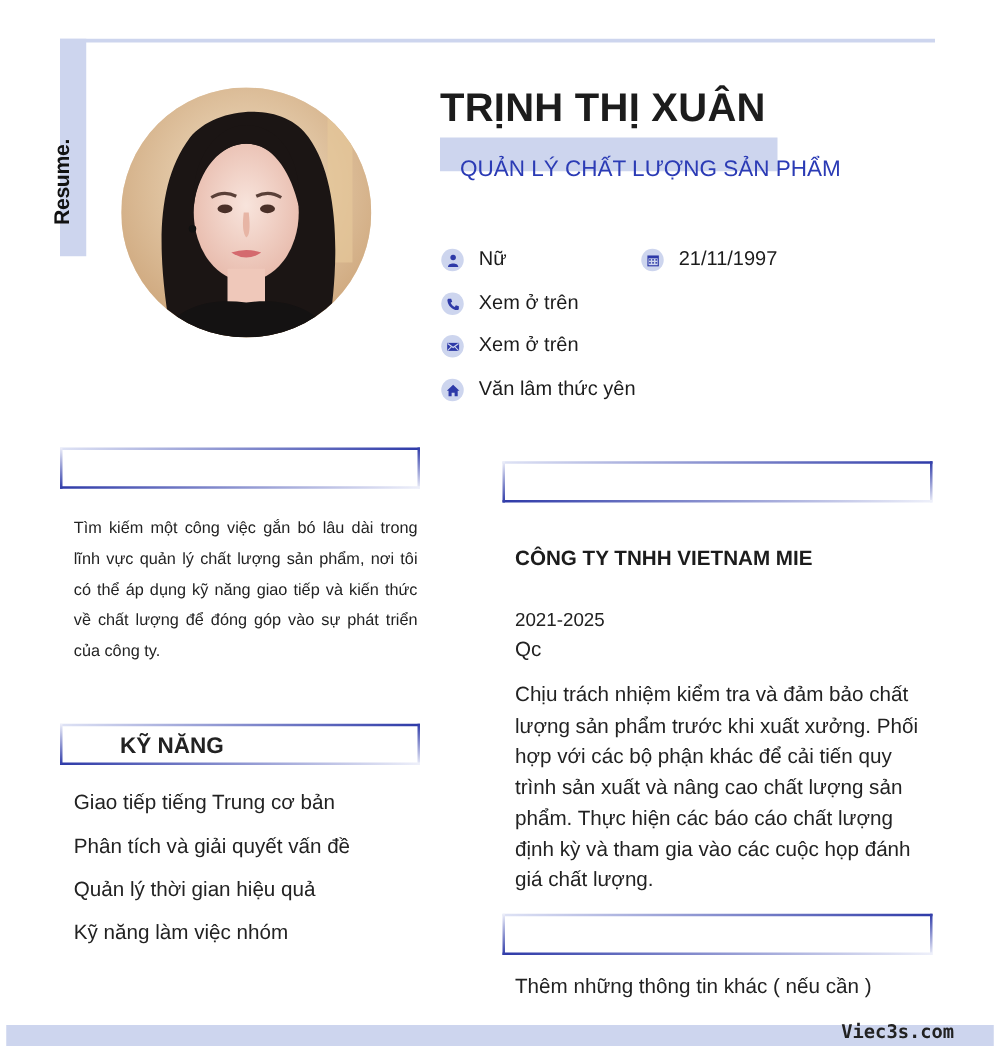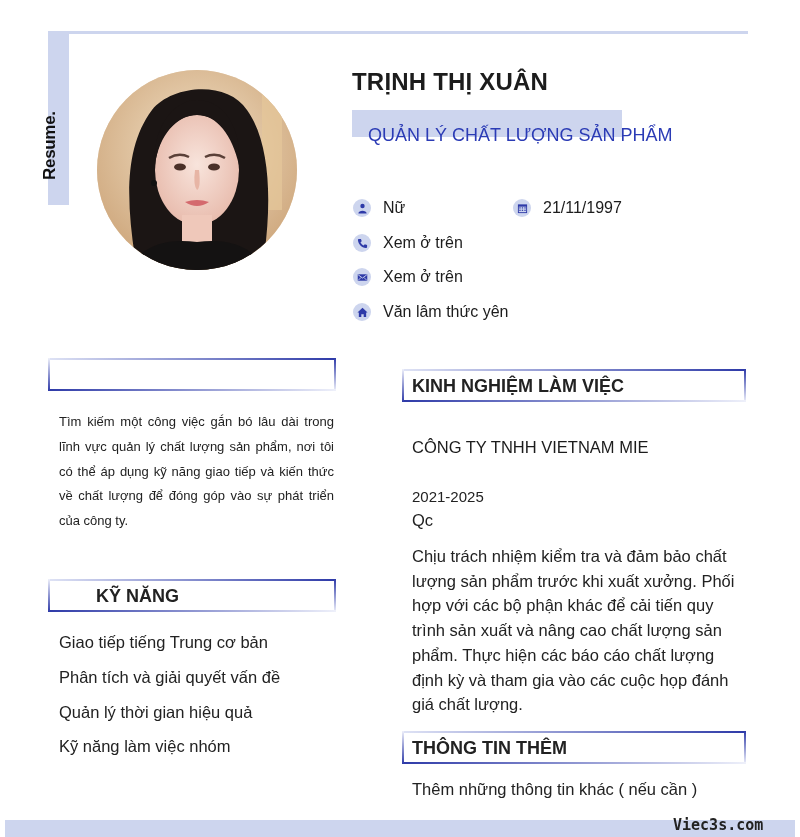--- a/index.html
+++ b/index.html
@@ -11,21 +11,21 @@
     .resume-label {
       position: absolute; left: 20px; top: 140px; width: 60px; height: 20px;
       transform: rotate(-90deg); transform-origin: center center;
       font-weight: bold; font-size: 17px; color: #111; text-align: center; line-height: 20px;
       letter-spacing: -0.3px;
     }
 
     .avatar { position: absolute; left: 97px; top: 70px; width: 200px; height: 200px; border-radius: 50%; overflow: hidden; background: #e8d3b8; }
     .avatar svg { width: 100%; height: 100%; display: block; }
 
-    .name { position: absolute; left: 352px; top: 68px; font-size: 24px; font-weight: bold; color: #1c1c1c; letter-spacing: 0.2px; }
+    .name { position: absolute; left: 352px; top: 68px; font-size: 32px; font-weight: bold; color: #1c1c1c; letter-spacing: 0.2px; }
     .title-band { position: absolute; left: 352px; top: 110px; width: 270px; height: 27px; background: #cdd5ee; }
     .title-text { position: absolute; left: 368px; top: 125px; font-size: 18px; color: #2b3bb5; white-space: nowrap; }
 
     .info-row { position: absolute; display: flex; align-items: center; font-size: 16px; color: #1c1c1c; height: 20px; }
     .info-icon { width: 18px; height: 18px; border-radius: 50%; background: #cdd5ee; display: flex; align-items: center; justify-content: center; margin-right: 12px; flex-shrink: 0; }
     .info-icon svg { width: 11px; height: 11px; display: block; }
 
     .sec-head {
       position: absolute; height: 33px; padding-left: 10px;
       font-size: 18px; font-weight: bold; color: #222; line-height: 35px;
@@ -35,21 +35,21 @@
     .sec-head .b-bottom { position: absolute; left: 0; right: 0; bottom: 0; height: 2px; background: linear-gradient(to right, #2e3aa8, #eef0fa); }
     .sec-head .b-left { position: absolute; left: 0; top: 0; bottom: 0; width: 2px; background: linear-gradient(to bottom, #eef0fa, #2e3aa8); }
     .sec-head span.t { position: relative; }
 
     .objective {
       position: absolute; left: 59px; top: 410px; width: 275px;
       font-size: 13px; line-height: 24.8px; text-align: justify; color: #222;
     }
     .skill { position: absolute; left: 59px; font-size: 16.5px; color: #222; white-space: nowrap; }
 
-    .exp-company { position: absolute; left: 412px; top: 438px; font-size: 16.5px; font-weight: normal; color: #1c1c1c; }
+    .exp-company { position: absolute; left: 412px; top: 438px; font-size: 16.5px; font-weight: bold; color: #1c1c1c; }
     .exp-period { position: absolute; left: 412px; top: 488px; font-size: 15px; color: #222; }
     .exp-role { position: absolute; left: 412px; top: 511px; font-size: 16.5px; color: #222; }
     .exp-desc { position: absolute; left: 412px; top: 544px; width: 335px; font-size: 16.5px; line-height: 24.7px; color: #222; }
     .extra-text { position: absolute; left: 412px; top: 780px; font-size: 16.5px; color: #222; white-space: nowrap; }
 
     .bottom-band { position: absolute; left: 5px; top: 820px; width: 790px; height: 17px; background: #cdd5ee; }
     .watermark { position: absolute; left: 673px; top: 816px; font-family: "DejaVu Sans Mono", monospace; font-size: 15px; color: #222; font-weight: bold; }
   </style>
 </head>
 <body>
@@ -151,27 +151,25 @@
   <i class="b-top"></i><i class="b-right"></i><i class="b-bottom"></i><i class="b-left"></i>
   <span class="t">KỸ NĂNG</span>
 </div>
 <div class="skill" style="top:633px;">Giao tiếp tiếng Trung cơ bản</div>
 <div class="skill" style="top:668px;">Phân tích và giải quyết vấn đề</div>
 <div class="skill" style="top:703px;">Quản lý thời gian hiệu quả</div>
 <div class="skill" style="top:737px;">Kỹ năng làm việc nhóm</div>
 
 <div class="sec-head" style="left:402px; top:369px; width:344px;">
   <i class="b-top"></i><i class="b-right"></i><i class="b-bottom"></i><i class="b-left"></i>
-  <span class="t">KINH NGHIỆM LÀM VIỆC</span>
 </div>
 <div class="exp-company">CÔNG TY TNHH VIETNAM MIE</div>
 <div class="exp-period">2021-2025</div>
 <div class="exp-role">Qc</div>
 <div class="exp-desc">Chịu trách nhiệm kiểm tra và đảm bảo chất lượng sản phẩm trước khi xuất xưởng. Phối hợp với các bộ phận khác để cải tiến quy trình sản xuất và nâng cao chất lượng sản phẩm. Thực hiện các báo cáo chất lượng định kỳ và tham gia vào các cuộc họp đánh giá chất lượng.</div>
 
 <div class="sec-head" style="left:402px; top:731px; width:344px;">
   <i class="b-top"></i><i class="b-right"></i><i class="b-bottom"></i><i class="b-left"></i>
-  <span class="t">THÔNG TIN THÊM</span>
 </div>
 <div class="extra-text">Thêm những thông tin khác ( nếu cần )</div>
 
 <div class="bottom-band"></div>
 <div class="watermark">Viec3s.com</div>
 
 </body></html>

